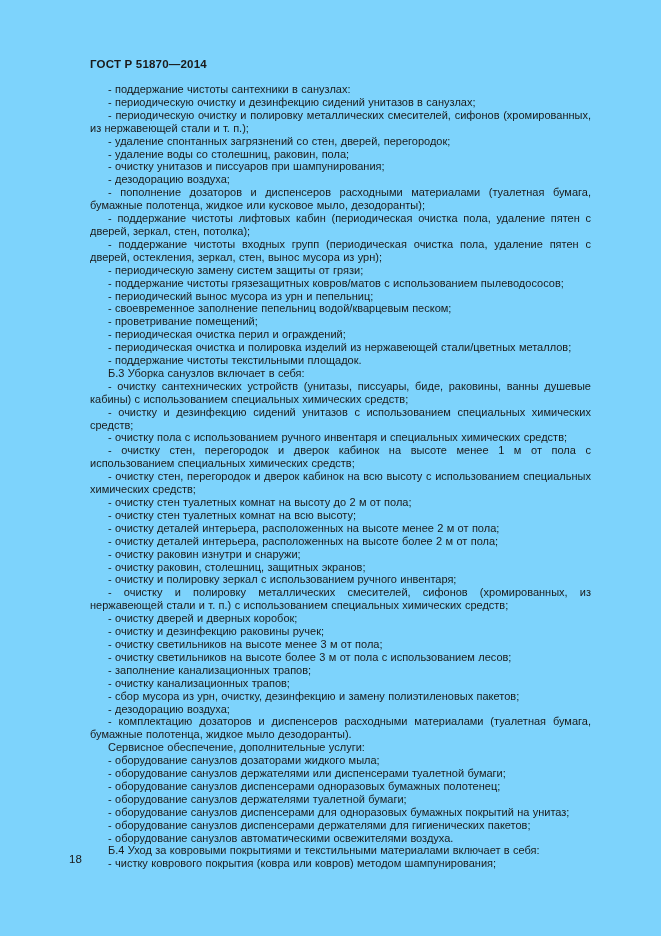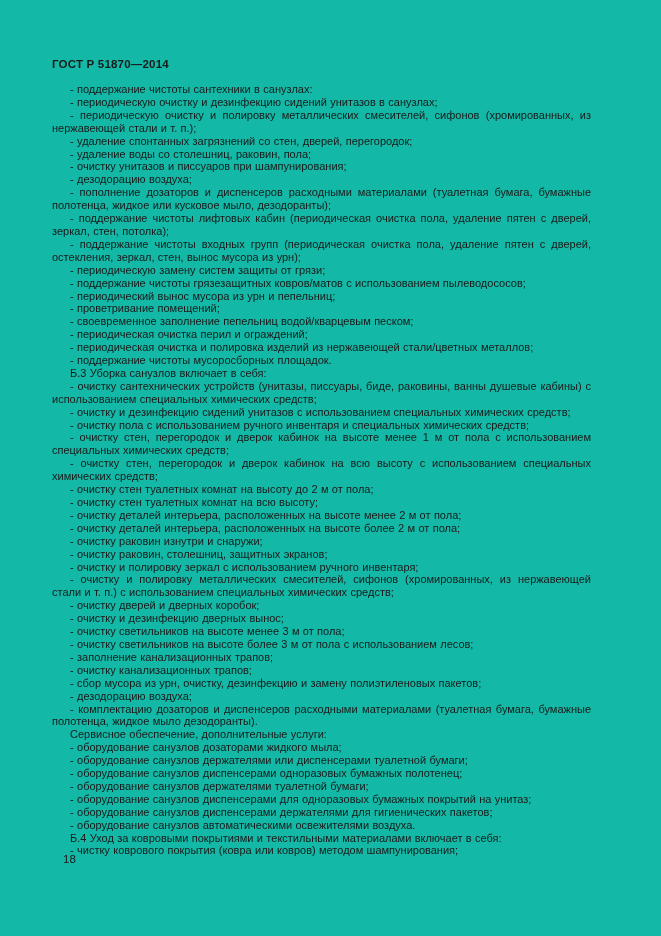--- a/index.html
+++ b/index.html
@@ -1,44 +1,44 @@
 <!DOCTYPE html>
 <html><head>
 <meta charset="utf-8">
 <style>
   html, body { margin: 0; padding: 0; background: #ffffff; }
   .page {
     position: relative;
     width: 661px;
     height: 936px;
     margin: 0 auto;
-    background: #14b8a6;
+    background: #7dd3fc;
     box-sizing: border-box;
-    padding: 58px 70px 0 52px;
+    padding: 58px 70px 0 90px;
     font-family: "Liberation Sans", sans-serif;
     font-size: 11px;
     color: #1a1a1a;
     overflow: hidden;
   }
   .doc-header {
     font-weight: bold;
     font-size: 11.5px;
     letter-spacing: 0.2px;
     margin-bottom: 13px;
   }
   .doc-body p.para {
     margin: 0;
     text-align: justify;
     text-indent: 18px;
     line-height: 12.9px;
     word-spacing: 0.3px;
   }
   .page-number {
     position: absolute;
-    left: 63px;
+    left: 69px;
     top: 853px;
     font-size: 11.5px;
   }
 </style>
 </head>
 <body>
 
 <div class="page">
   <div class="doc-header">ГОСТ Р 51870—2014</div>
 
@@ -49,41 +49,41 @@
       <p class="para">- удаление спонтанных загрязнений со стен, дверей, перегородок;</p>
       <p class="para">- удаление воды со столешниц, раковин, пола;</p>
       <p class="para">- очистку унитазов и писсуаров при шампунирования;</p>
       <p class="para">- дезодорацию воздуха;</p>
       <p class="para">- пополнение дозаторов и диспенсеров расходными материалами (туалетная бумага, бумажные полотенца, жидкое или кусковое мыло, дезодоранты);</p>
       <p class="para">- поддержание чистоты лифтовых кабин (периодическая очистка пола, удаление пятен с дверей, зеркал, стен, потолка);</p>
       <p class="para">- поддержание чистоты входных групп (периодическая очистка пола, удаление пятен с дверей, остекления, зеркал, стен, вынос мусора из урн);</p>
       <p class="para">- периодическую замену систем защиты от грязи;</p>
       <p class="para">- поддержание чистоты грязезащитных ковров/матов с использованием пылеводососов;</p>
       <p class="para">- периодический вынос мусора из урн и пепельниц;</p>
+      <p class="para">- своевременное заполнение пепельниц водой/кварцевым песком;</p>
       <p class="para">- проветривание помещений;</p>
-      <p class="para">- своевременное заполнение пепельниц водой/кварцевым песком;</p>
       <p class="para">- периодическая очистка перил и ограждений;</p>
       <p class="para">- периодическая очистка и полировка изделий из нержавеющей стали/цветных металлов;</p>
-      <p class="para">- поддержание чистоты мусоросборных площадок.</p>
+      <p class="para">- поддержание чистоты текстильными площадок.</p>
       <p class="para">Б.3 Уборка санузлов включает в себя:</p>
       <p class="para">- очистку  сантехнических устройств (унитазы, писсуары, биде, раковины, ванны душевые кабины) с использованием специальных химических средств;</p>
       <p class="para">- очистку и дезинфекцию сидений унитазов с использованием специальных химических средств;</p>
       <p class="para">- очистку пола с использованием ручного инвентаря и специальных химических средств;</p>
       <p class="para">- очистку стен, перегородок и дверок кабинок на высоте менее 1 м  от пола с использованием специальных химических средств;</p>
       <p class="para">- очистку стен, перегородок и дверок кабинок на всю высоту с использованием специальных химических средств;</p>
       <p class="para">- очистку стен туалетных комнат на высоту до 2 м от пола;</p>
       <p class="para">- очистку стен туалетных комнат на всю высоту;</p>
       <p class="para">- очистку деталей интерьера, расположенных на высоте менее 2 м  от пола;</p>
       <p class="para">- очистку  деталей интерьера, расположенных на высоте более 2 м  от пола;</p>
       <p class="para">- очистку  раковин изнутри и снаружи;</p>
       <p class="para">- очистку  раковин, столешниц, защитных экранов;</p>
       <p class="para">- очистку и полировку зеркал с использованием ручного инвентаря;</p>
       <p class="para">- очистку и полировку  металлических смесителей, сифонов (хромированных, из нержавеющей стали и т. п.) с использованием специальных химических средств;</p>
       <p class="para">- очистку  дверей и дверных коробок;</p>
-      <p class="para">- очистку  и дезинфекцию  дверных вынос;</p>
+      <p class="para">- очистку  и дезинфекцию  раковины ручек;</p>
       <p class="para">- очистку светильников на высоте менее 3  м  от пола;</p>
       <p class="para">- очистку светильников на высоте более 3 м от пола с использованием лесов;</p>
       <p class="para">- заполнение канализационных трапов;</p>
       <p class="para">- очистку  канализационных трапов;</p>
       <p class="para">- сбор мусора из урн, очистку, дезинфекцию и замену  полиэтиленовых пакетов;</p>
       <p class="para">- дезодорацию  воздуха;</p>
       <p class="para">- комплектацию дозаторов и диспенсеров расходными материалами (туалетная бумага, бумажные полотенца, жидкое мыло дезодоранты).</p>
       <p class="para">Сервисное обеспечение, дополнительные услуги:</p>
       <p class="para">- оборудование санузлов дозаторами жидкого мыла;</p>
       <p class="para">- оборудование санузлов держателями или диспенсерами туалетной бумаги;</p>

